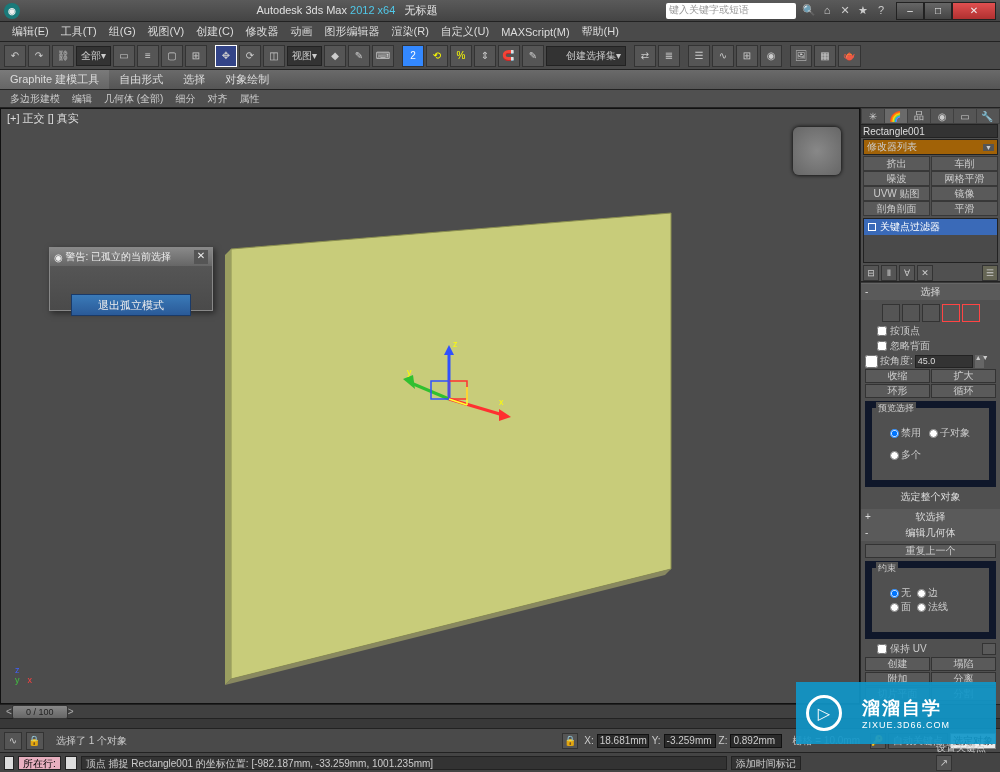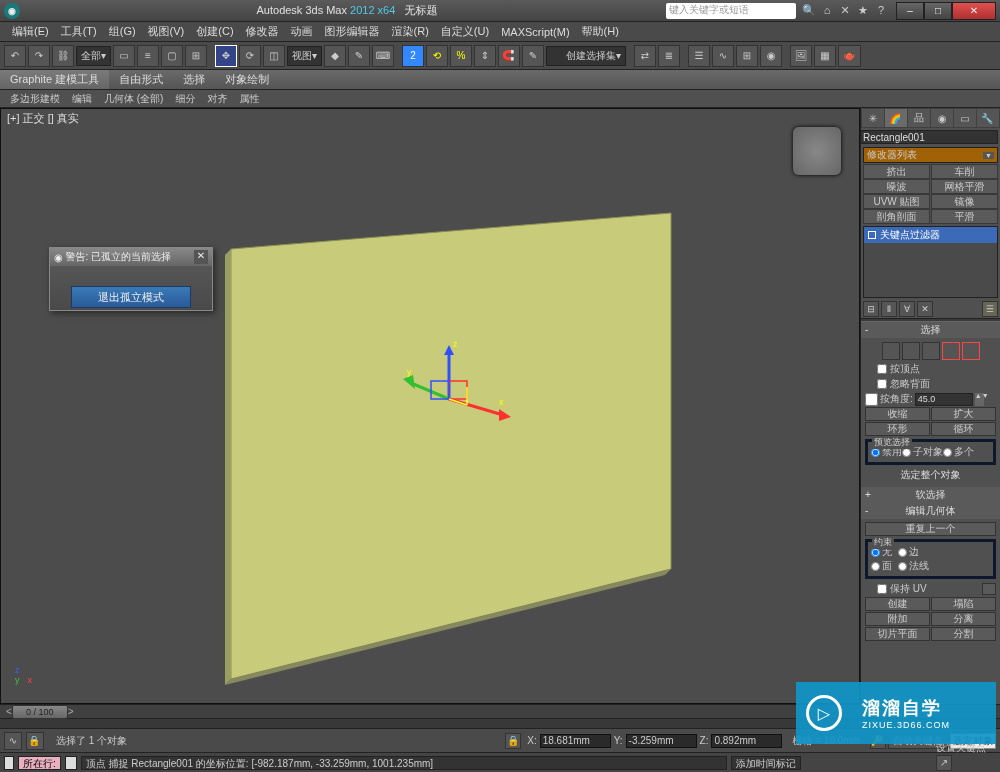--- a/index.html
+++ b/index.html
@@ -43,21 +43,21 @@
 .vp-label { position:absolute; top:2px; left:6px; font-size:11px;color:#ddd;}
 .viewport { position:absolute; inset:0; }
 
 
 .viewcube { position:absolute; top:18px; right:18px; width:48px; height:48px; background:radial-gradient(#888,#666); border-radius:6px; box-shadow:0 0 4px #000;}
 
 
 .dialog { position:absolute; left:48px; top:138px; width:164px; height:64px; background:linear-gradient(#5a5a5a,#4a4a4a); border:1px solid #888; box-shadow:2px 2px 6px rgba(0,0,0,.5);}
 .dialog .dhdr { height:18px; background:linear-gradient(#888,#666); display:flex;align-items:center;padding:0 4px;color:#eee;font-size:10px;}
 .dialog .dhdr .dx { margin-left:auto;width:14px;height:14px;background:#555;text-align:center;line-height:12px;font-size:10px;}
-.dialog .dbtn { margin:20px auto; width:120px;height:22px;background:linear-gradient(#3a7ab8,#2a5a98);border:1px solid #1a3a68;text-align:center;line-height:20px;font-size:11px;color:#eee;}
+.dialog .dbtn { margin:28px auto; width:120px;height:22px;background:linear-gradient(#3a7ab8,#2a5a98);border:1px solid #1a3a68;text-align:center;line-height:20px;font-size:11px;color:#eee;}
 
 
 .axis-ind { position:absolute; left:14px; bottom:18px; font-size:9px;color:#ddd;}
 .axis-ind .z{color:#4060ff;} .axis-ind .y{color:#40c040;} .axis-ind .x{color:#ff4040;}
 
 
 .cmdpanel { width:140px; background:#505050; border-left:1px solid #222; display:flex;flex-direction:column;overflow:hidden;}
 .cptabs { height:20px; display:flex; background:#404040;gap:1px;padding:1px;}
 .cptabs .ct { flex:1; background:#555;display:flex;align-items:center;justify-content:center;font-size:10px;}
 .cptabs .ct.active{background:#6a6a6a;}
@@ -80,34 +80,34 @@
 .cp-subobj { display:flex;gap:2px;justify-content:center;margin:2px 0;}
 .cp-subobj .so{width:18px;height:18px;border:1px solid #333;background:#555;}
 .cp-subobj .so.red{border-color:#f44;}
 .cp-chk { display:flex;align-items:center;gap:3px;margin:1px 0;padding-left:12px;}
 .cp-chk input{width:10px;height:10px;}
 .cp-spin { display:flex;align-items:center;gap:2px;margin:1px 0;}
 .cp-spin .sv{width:58px;height:13px;background:#333;border:1px solid #222;color:#ddd;font-size:9px;padding:0 2px;}
 .cp-spin .sp{width:9px;height:13px;background:#666;font-size:7px;line-height:6px;text-align:center;}
 .cp-2btn { display:flex;gap:1px;margin:1px 0;}
 .cp-2btn .b{flex:1;height:14px;background:#5a5a5a;border:1px solid #333;text-align:center;font-size:10px;line-height:12px;}
-.cp-group { border:3px solid #0f172a;margin:3px 0;padding:3px;position:relative;}
+.cp-group { border:7px solid #0f172a;margin:3px 0;padding:18px;position:relative;}
 .cp-group .gl{position:absolute;top:-6px;left:4px;background:#505050;padding:0 2px;font-size:9px;}
 .cp-radio{display:flex;align-items:center;gap:2px;font-size:10px;}
 .cp-radio input{width:9px;height:9px;}
 .cp-link{text-align:center;color:#ddd;font-size:10px;margin:3px 0;}
 
 
 .trackbar { height:14px; background:#404040; display:flex;align-items:center;border-top:1px solid #222;font-size:9px;color:#aaa;padding:0 6px;}
 .timeruler { height:10px; background:#383838;border-top:1px solid #222;}
 .status1 { height:24px;background:#4a4a4a;display:flex;align-items:center;gap:4px;padding:0 4px;border-top:1px solid #222;font-size:10px;}
 .status1 .seltxt{flex:0 0 auto;padding:0 8px;}
 .status1 .coord{display:flex;align-items:center;gap:1px;}
 .status1 .coord .lbl{padding:0 2px;}
-.status1 .coord .val{width:71px;height:14px;background:#2a2a2a;border:1px solid #111;padding:0 2px;color:#ccc;}
+.status1 .coord .val{width:52px;height:14px;background:#2a2a2a;border:1px solid #111;padding:0 2px;color:#ccc;}
 .status1 .gridv{padding:0 6px;}
 .status1 .keysect{display:flex;align-items:center;gap:2px;margin-left:auto;}
 .status1 .keysect .btn{height:16px;padding:0 4px;background:#555;border:1px solid #333;}
 .status1 .drop{background:#eee;color:#000;border:1px solid #888;padding:0 2px;}
 .status2 { height:20px;background:#444;display:flex;align-items:center;gap:4px;padding:0 4px;border-top:1px solid #222;font-size:10px;}
 .status2 .box{height:14px;background:#333;border:1px solid #222;padding:0 4px;}
 .status2 .pink{background:#e8b0c0;color:#000;}
 .status2 .white{background:#ddd;color:#000;}
 
 
@@ -332,21 +332,21 @@
       <div class="cp-2btn">
           <div class="b">收缩</div>
           <div class="b">扩大</div>
         </div>
       <div class="cp-2btn">
           <div class="b">环形</div>
           <div class="b">循环</div>
         </div>
       <div class="cp-group">
         <span class="gl">预览选择</span>
-        <div style="display:flex;gap:0;flex-wrap:wrap;">
+        <div style="display:flex;gap:8px;flex-wrap:wrap;">
           <label class="cp-radio">
               <input type="radio" checked="" style="">
               <span>禁用</span>
             </label>
           <label class="cp-radio">
               <input type="radio" style="">
               <span>子对象</span>
             </label>
           <label class="cp-radio">
               <input type="radio" style="">

